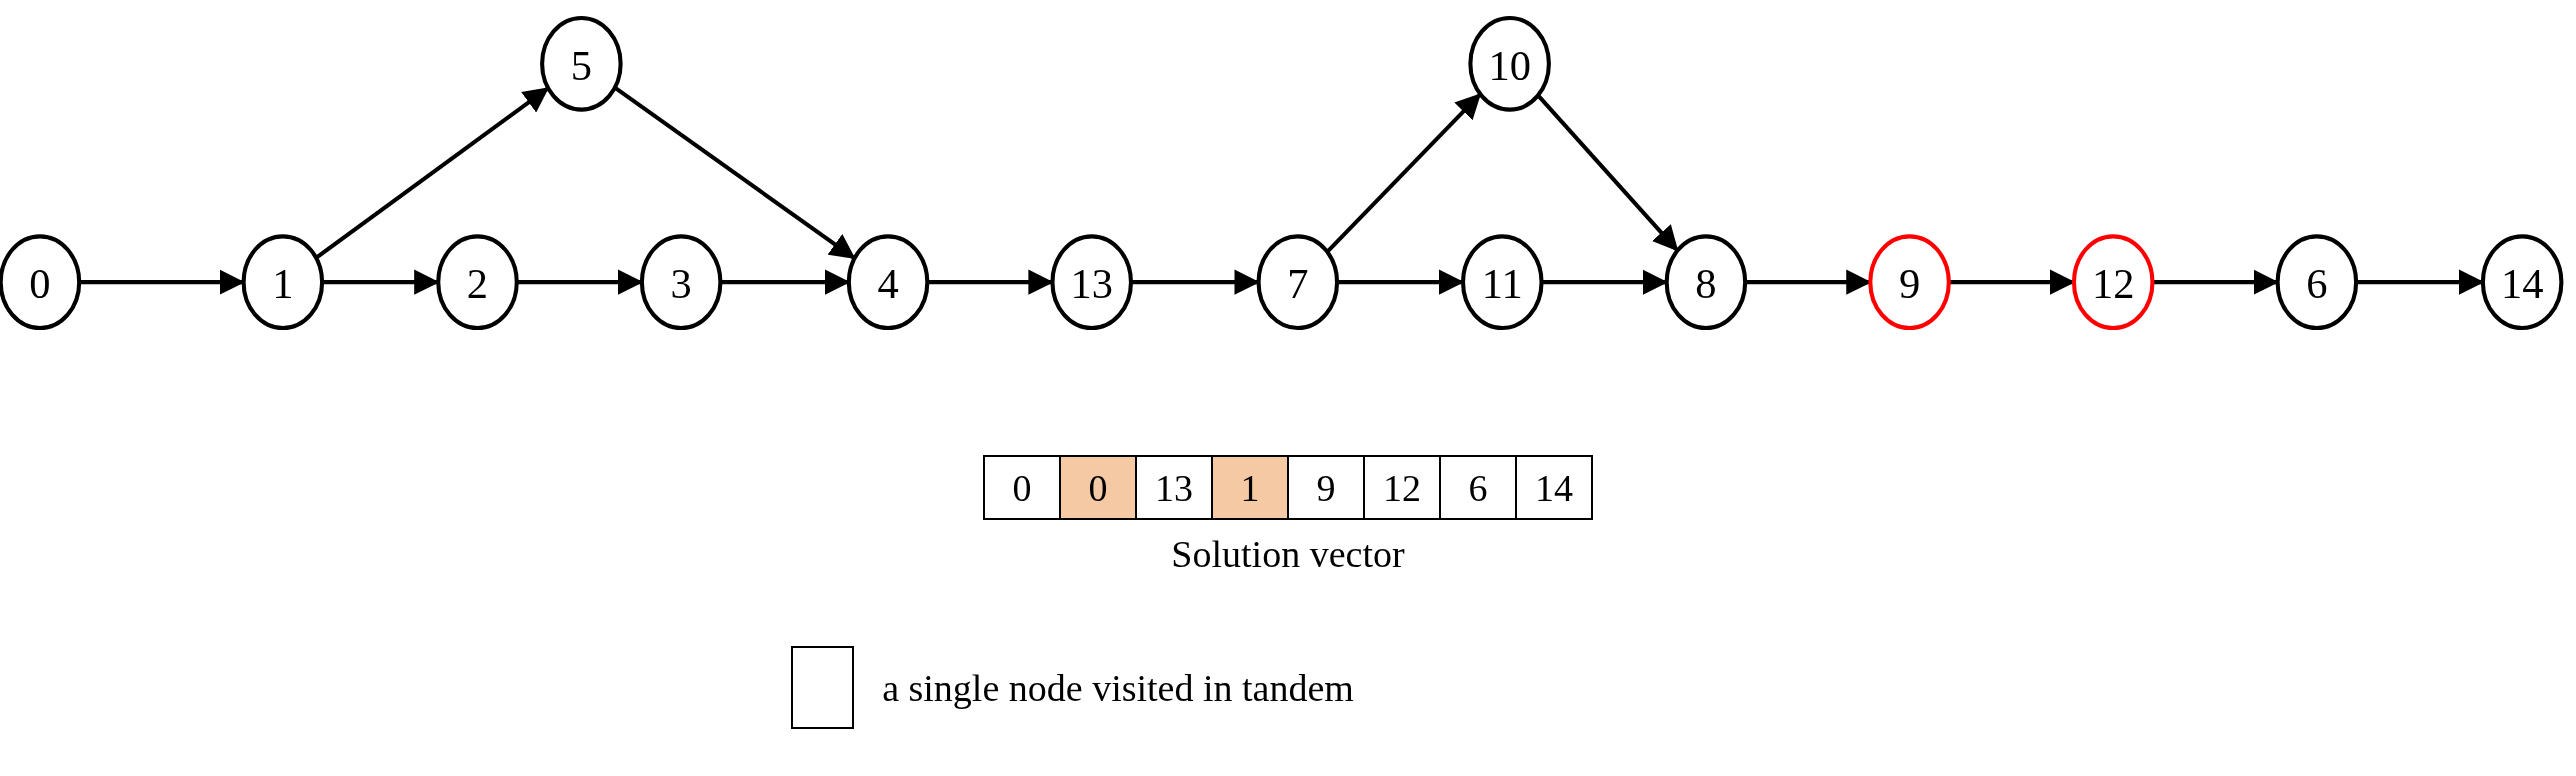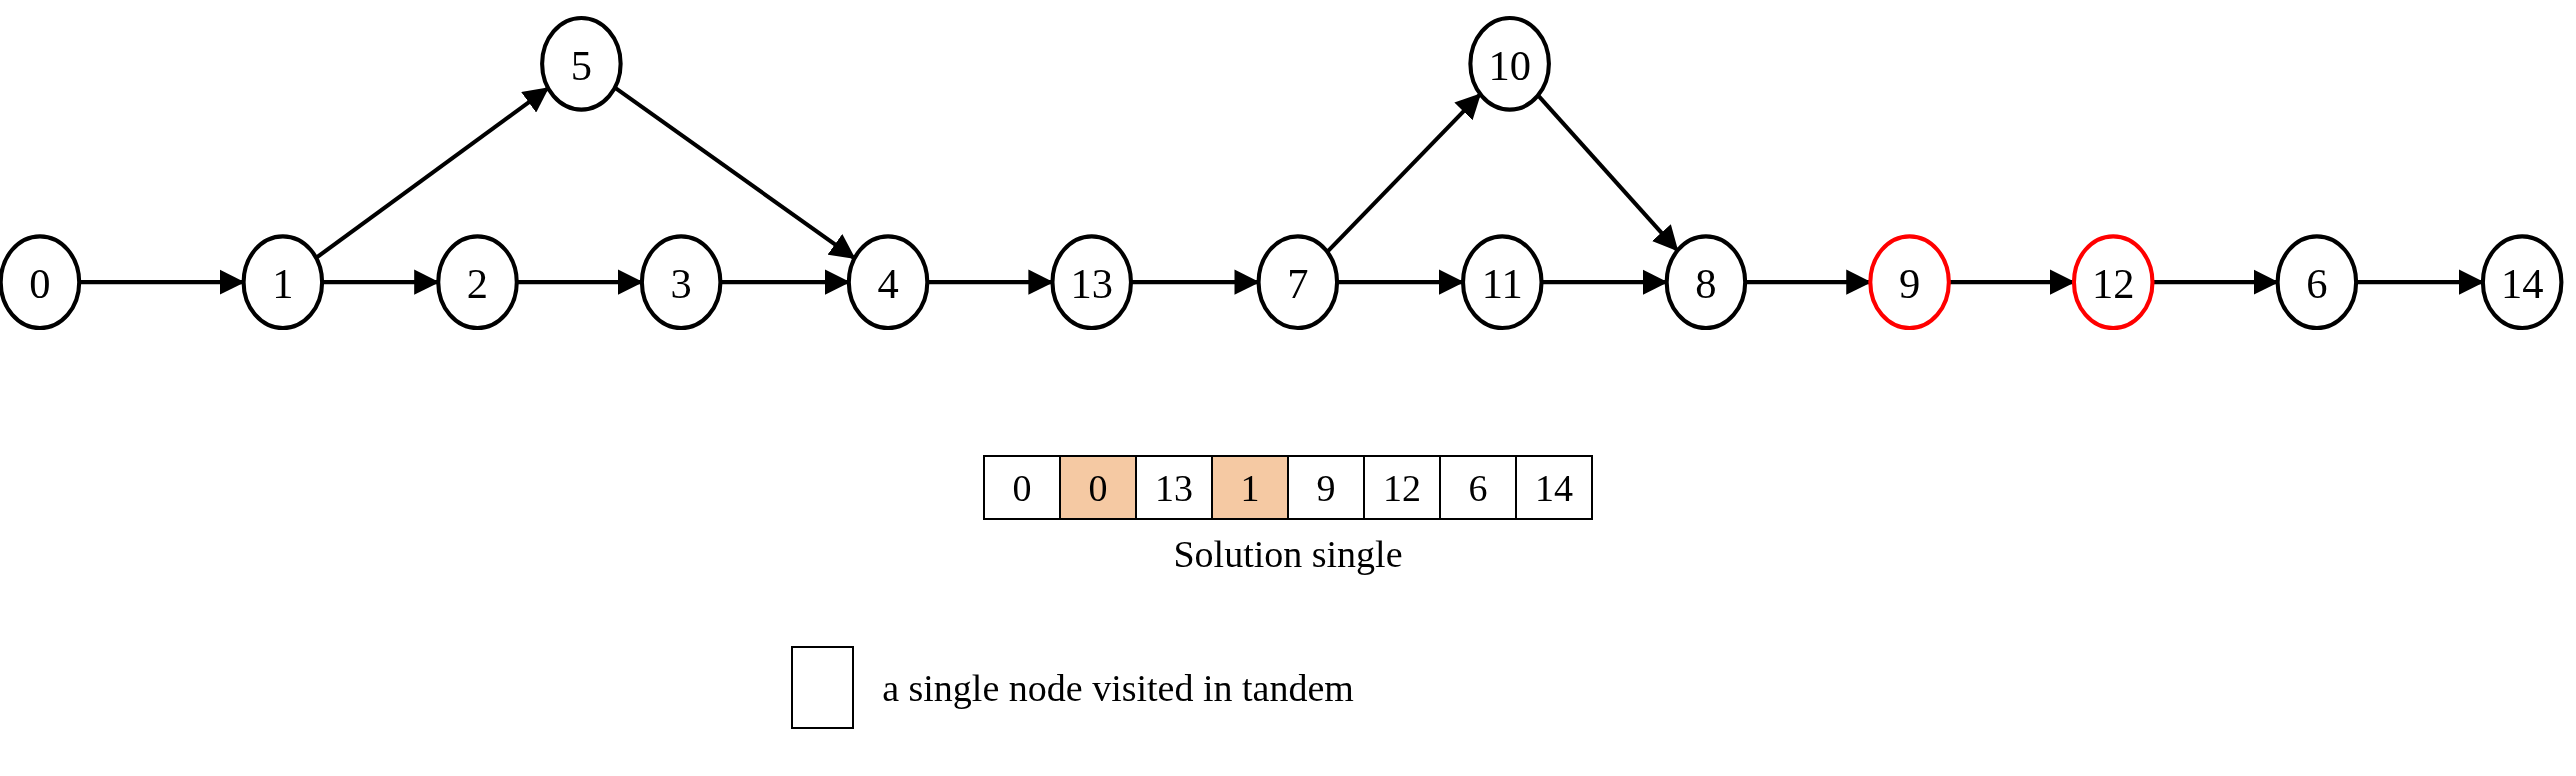--- a/index.html
+++ b/index.html
@@ -125,21 +125,21 @@
             <td class="tour">0</td>
             <td>13</td>
             <td class="tour">1</td>
             <td>9</td>
             <td>12</td>
             <td>6</td>
             <td>14</td>
           </tr>
         </tbody>
     </table>
-    <div id="vector-caption">Solution single</div>
+    <div id="vector-caption">Solution vector</div>
   </div>
 
   <div id="legend">
     <div class="legend-item">
       <span class="swatch"></span>
       <span class="legend-text">a single node visited in tandem</span>
     </div>
     <div class="legend-gap"></div>
   </div>
 

